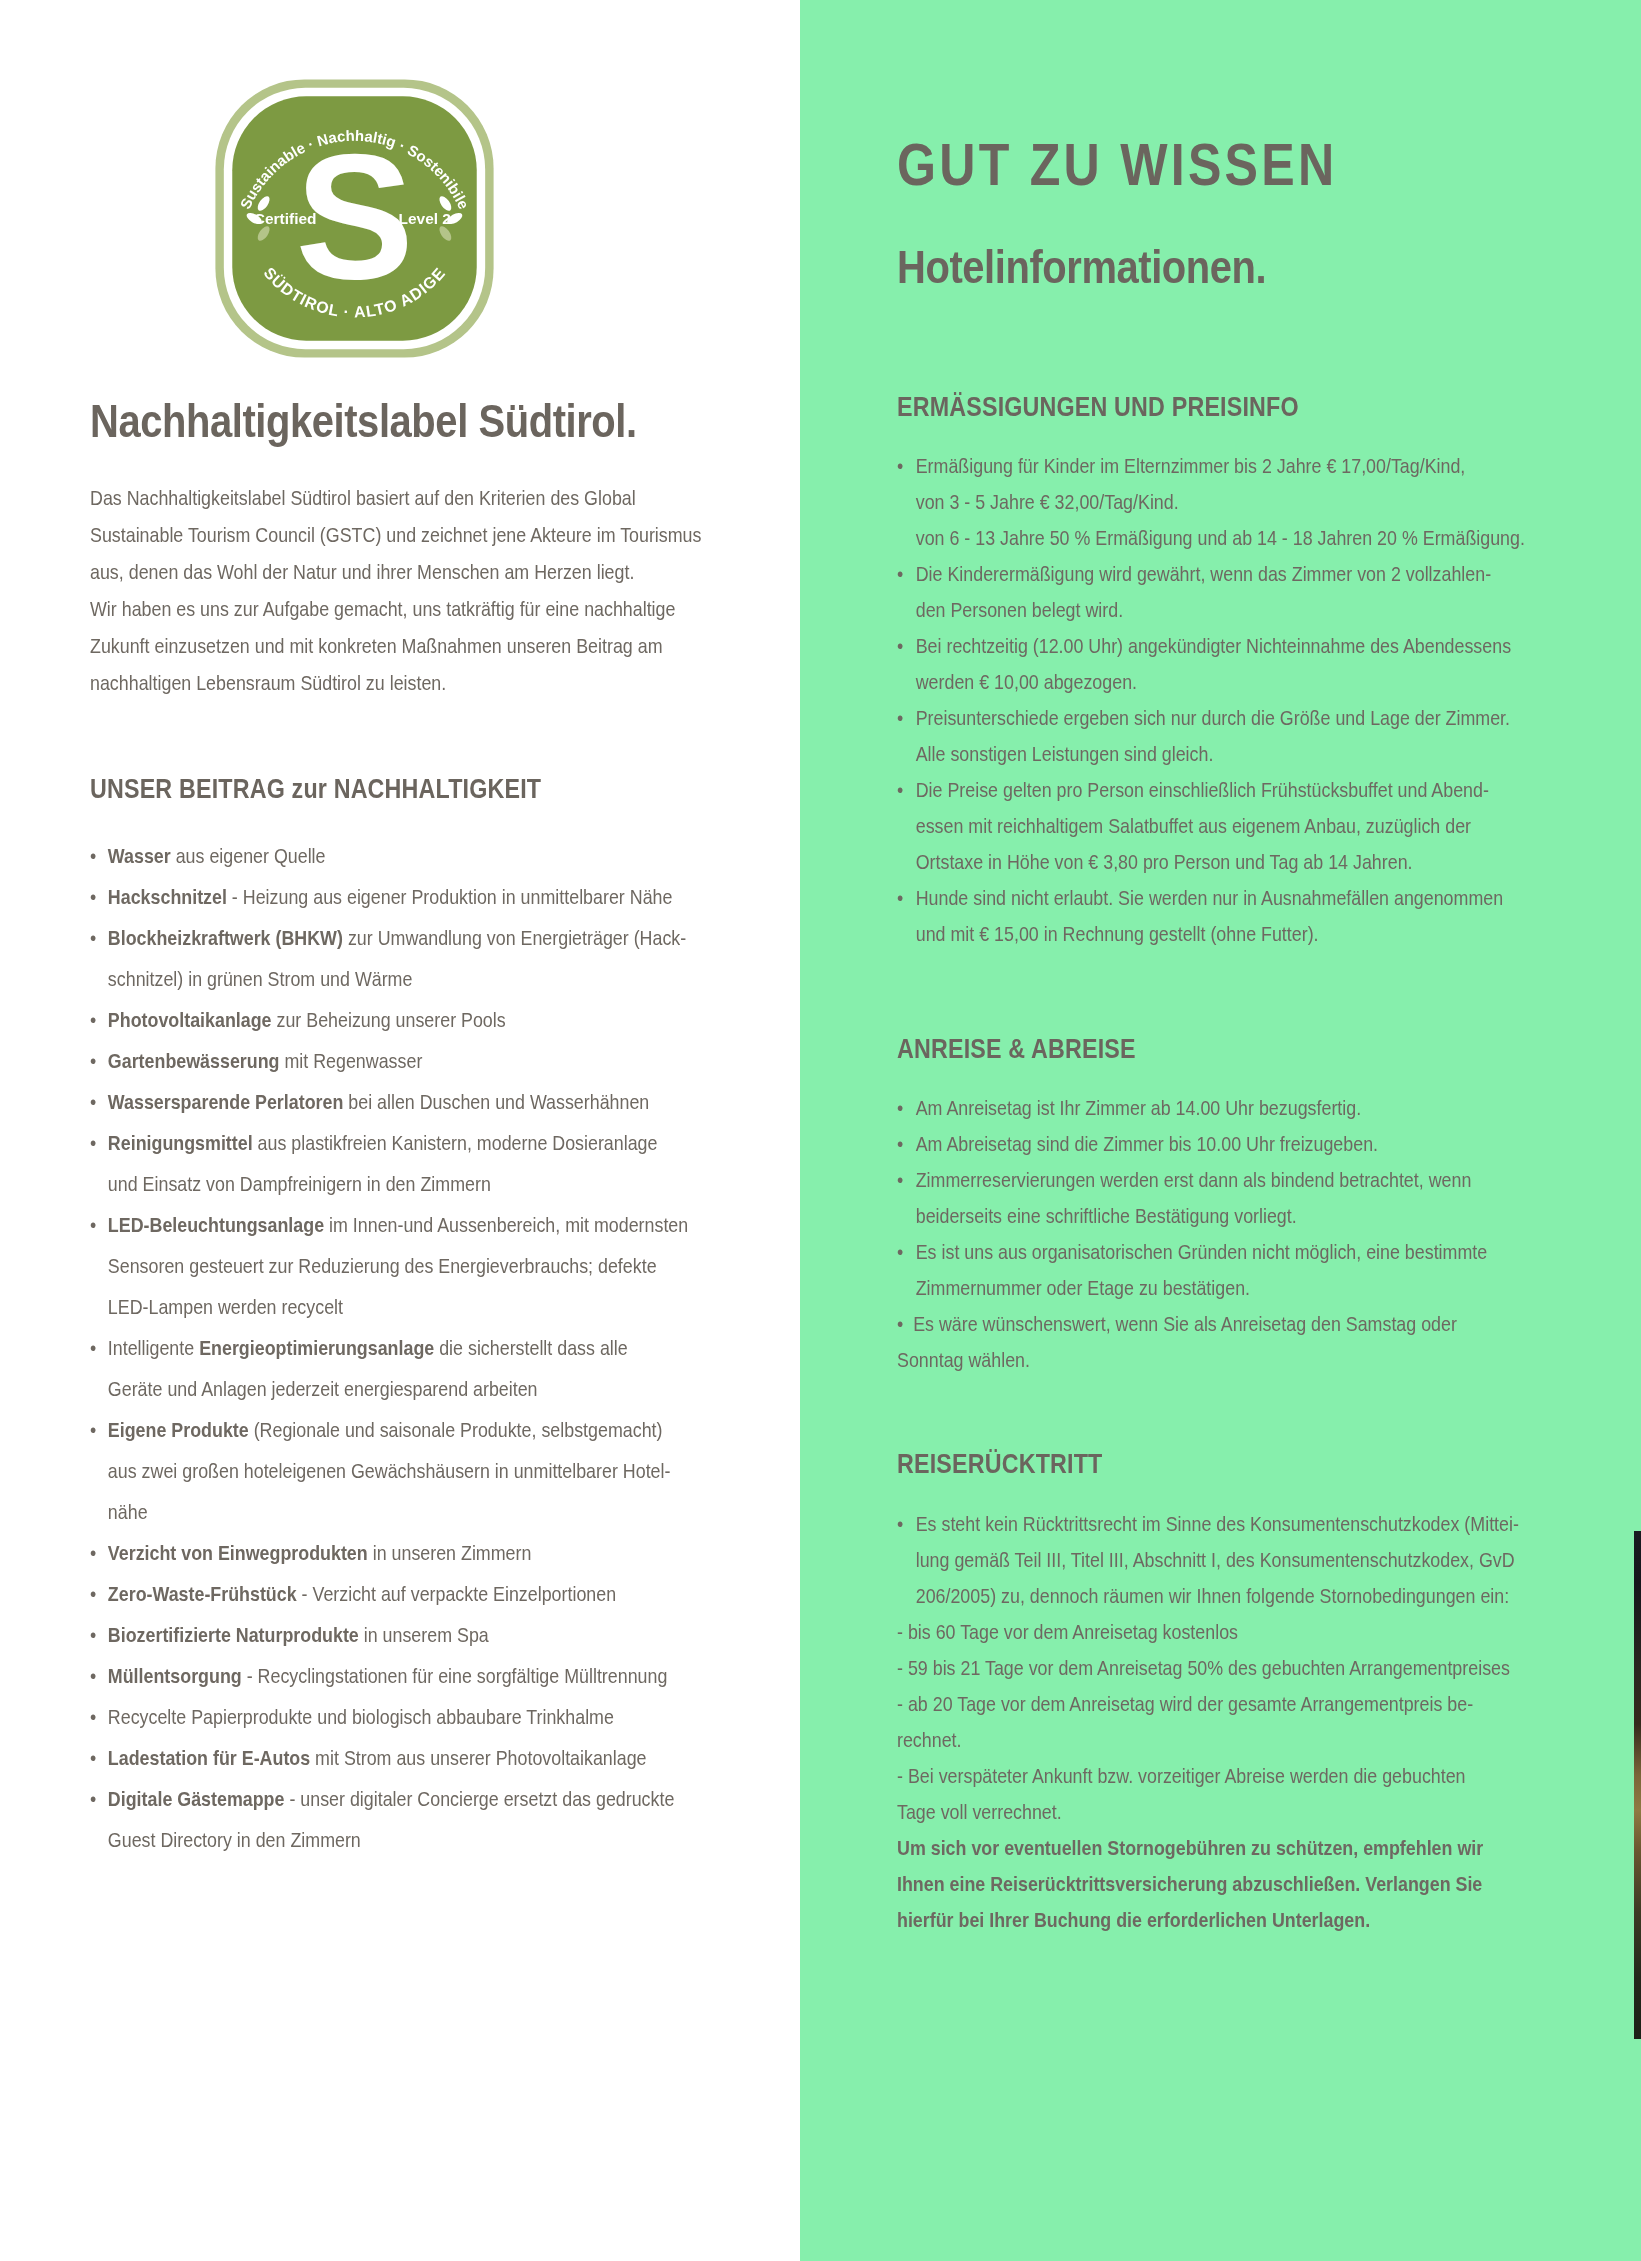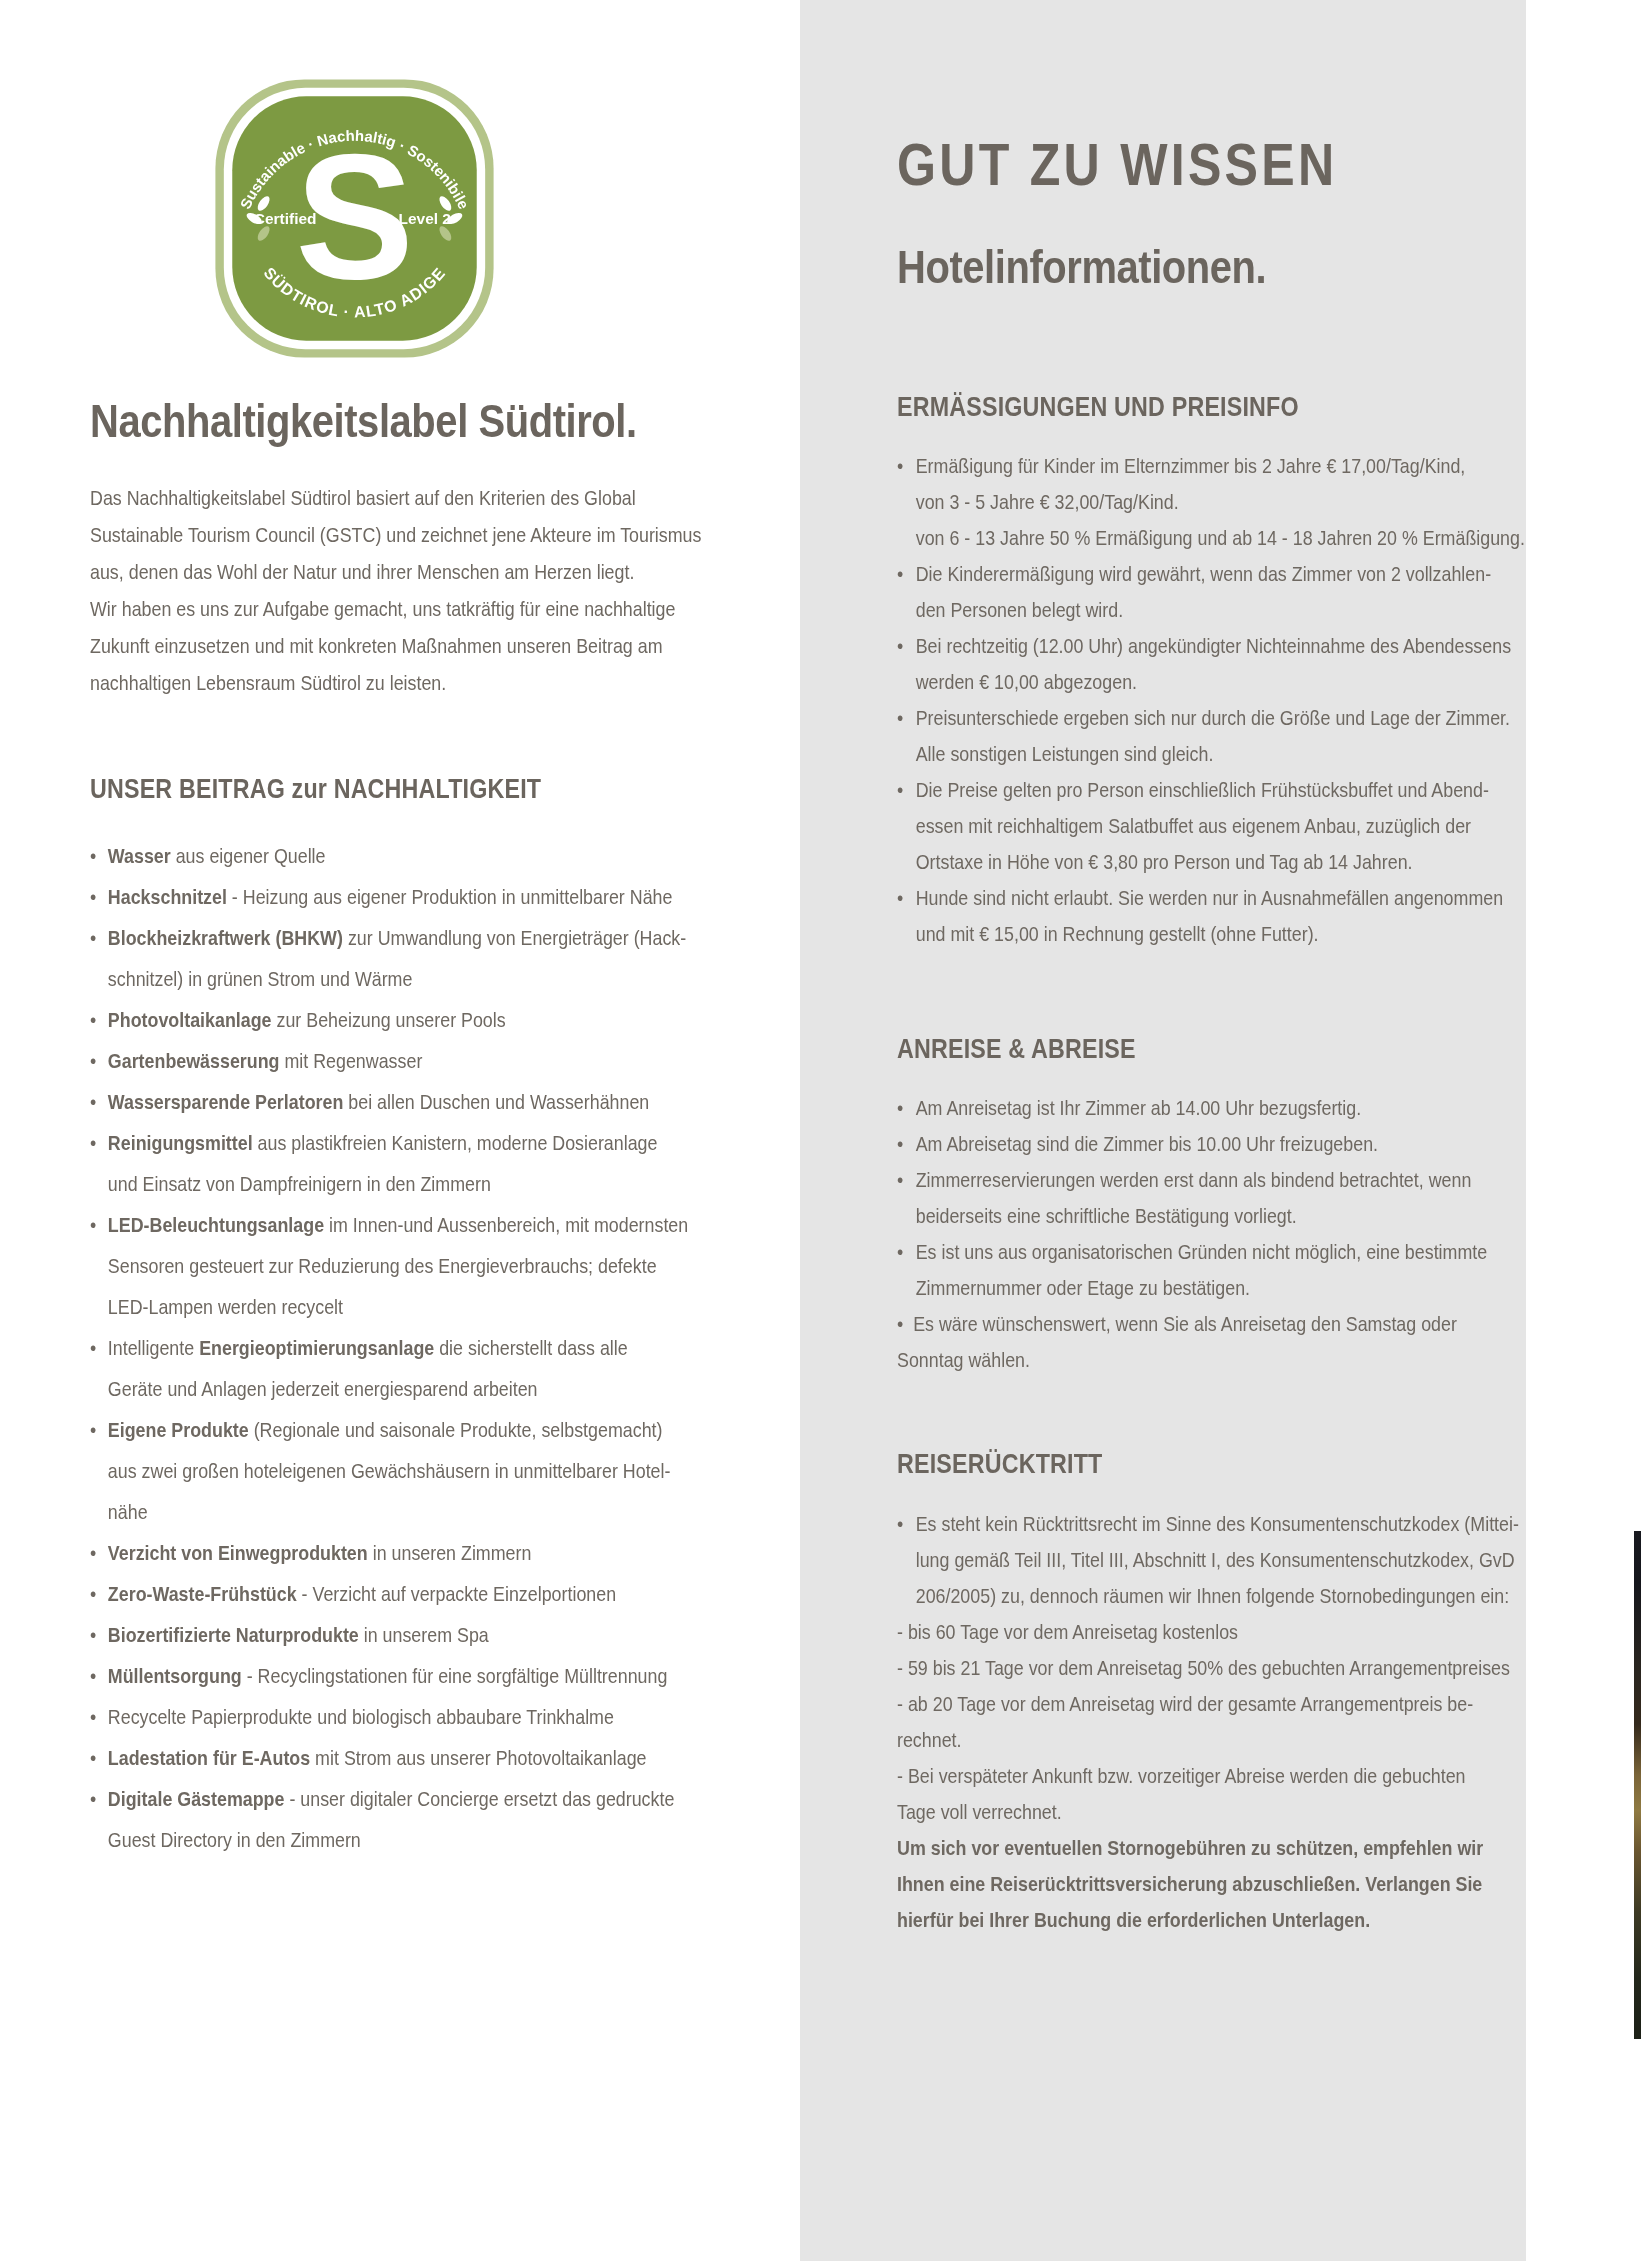--- a/index.html
+++ b/index.html
@@ -2,21 +2,21 @@
 <html lang="de" style="font-size:7.6px"><head>
 <meta charset="utf-8">
 <style>
   html,body{margin:0;padding:0}
   body{
     width:1641px;height:2261px;position:relative;overflow:hidden;
     font-family:"Liberation Sans",sans-serif;background:#ffffff;
   }
   .page{position:absolute;inset:0}
   .col-left{position:absolute;left:0;top:0;width:800px;height:2261px;background:#ffffff}
-  .col-right{position:absolute;left:800px;top:0;width:726px;height:2261px;background:#e5e5e5}
+  .col-right{position:absolute;left:800px;top:0;width:842px;height:2261px;background:#86efac}
 
   .badge{position:absolute;left:214px;top:78px;width:281px;height:281px}
   .badge text{font-family:"Liberation Sans",sans-serif}
 
   .condense{transform:scaleX(0.85);transform-origin:0 0;color:#6E6861}
   .col-left .condense{position:absolute;left:90px;top:395px;width:785px}
   .col-right .condense{position:absolute;left:97px;top:133px;width:854px}
 
   .title{margin:0;font-size:47px;font-weight:700;line-height:1.12;letter-spacing:-0.5px;color:#6B655E}
   .kicker{font-size:59px;font-weight:700;letter-spacing:3.8px;line-height:1.1;color:#6B655E}

